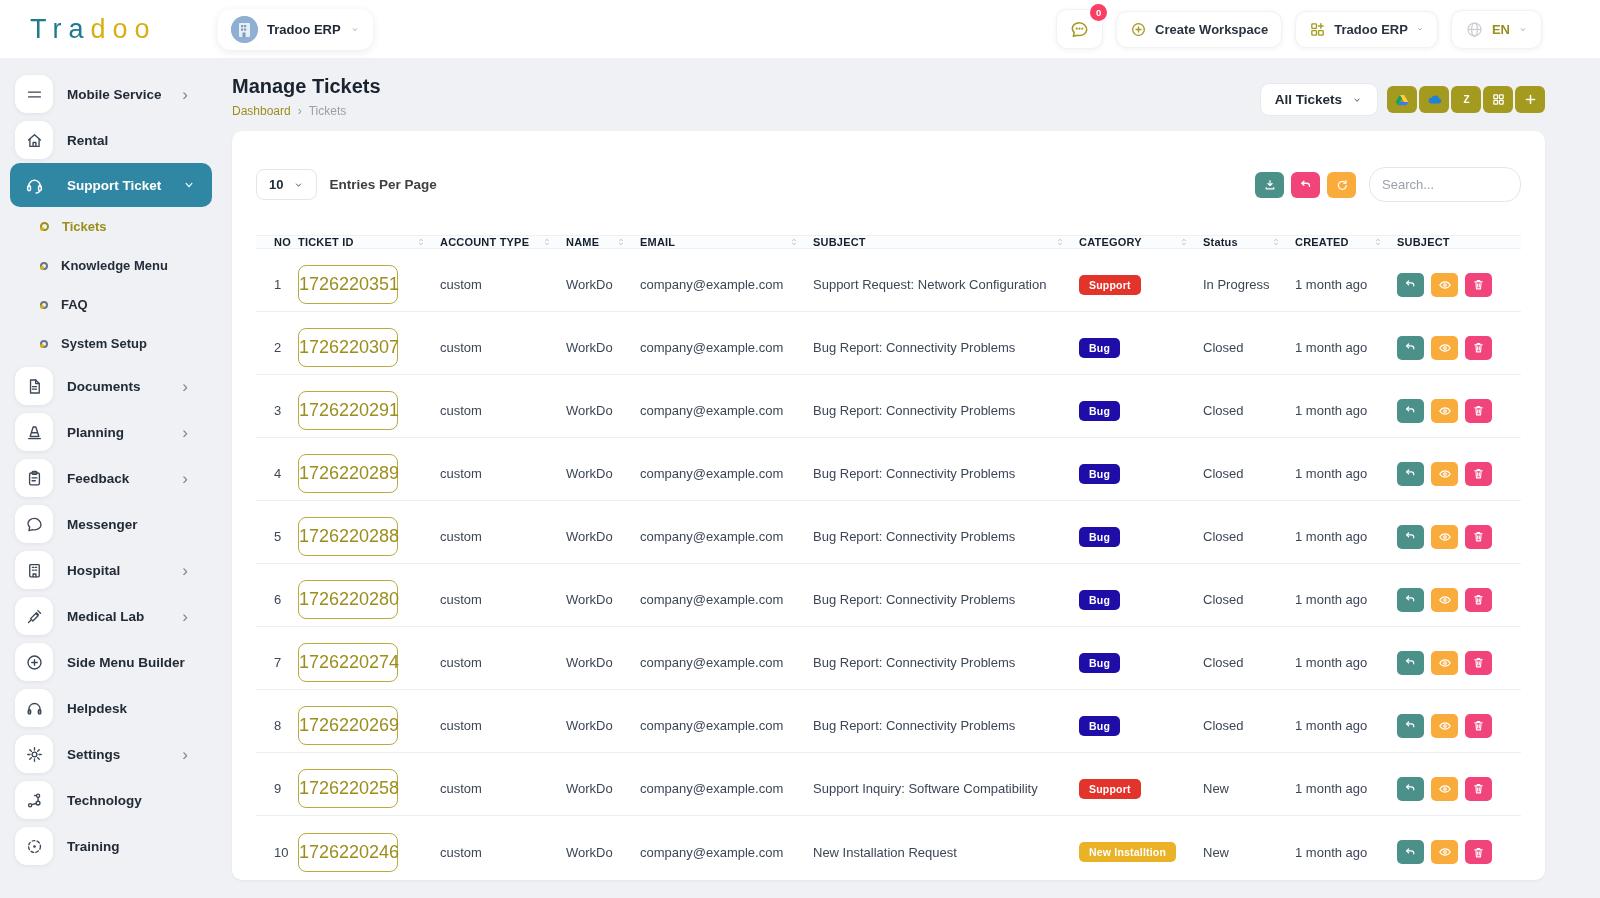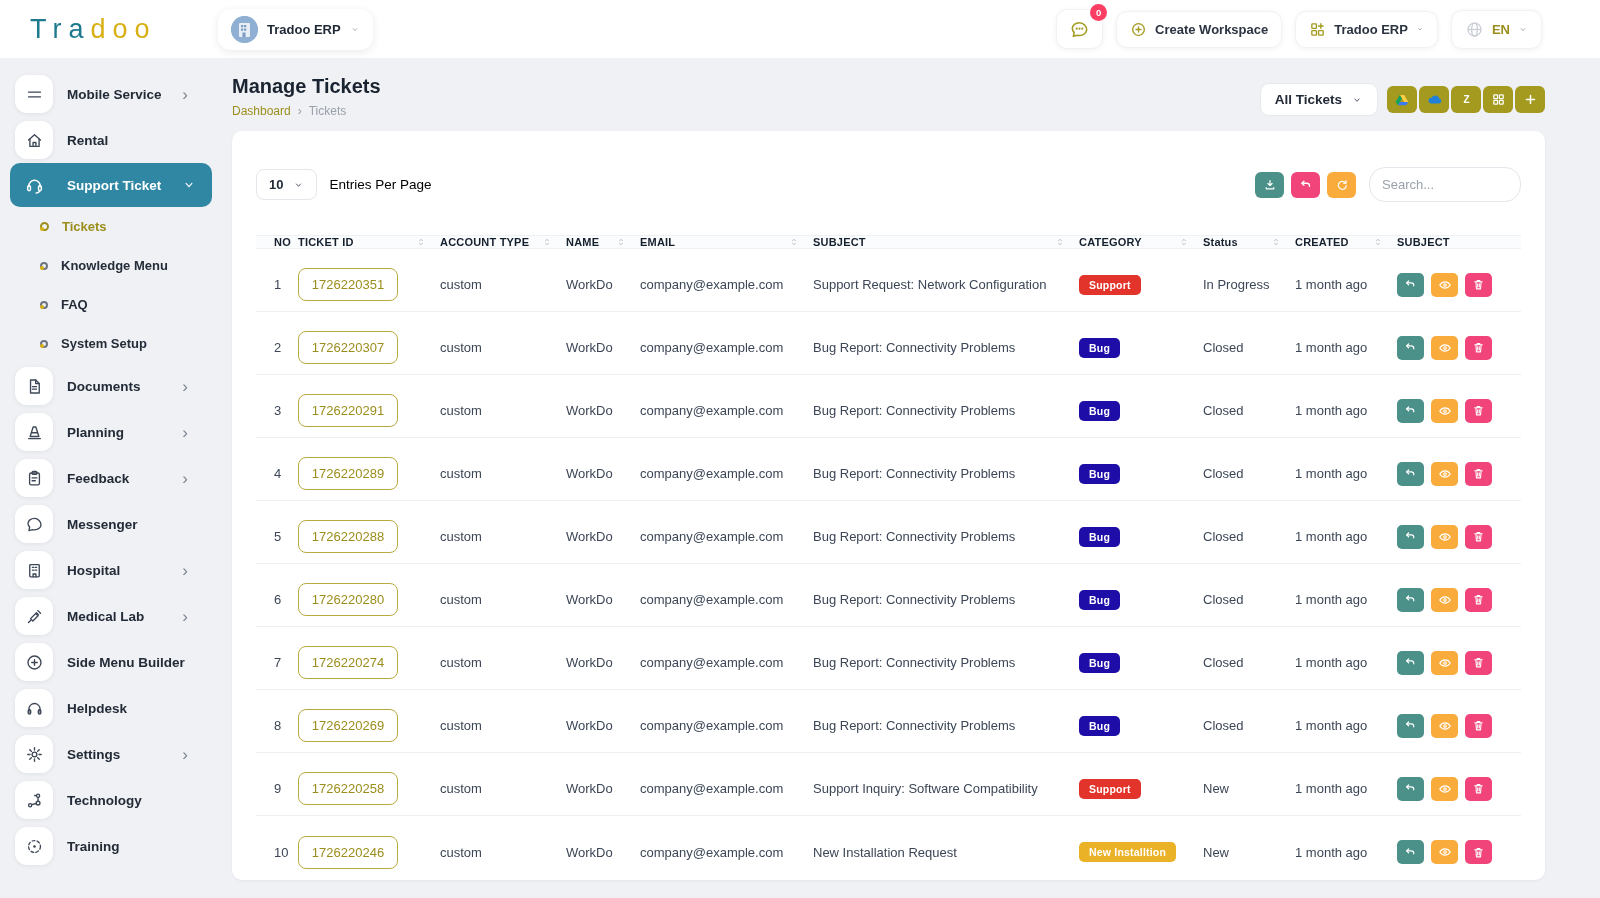--- a/index.html
+++ b/index.html
@@ -65,42 +65,42 @@
     font-size:13.5px; font-weight:700; color:#222b37; display:flex; align-items:center; gap:9px; cursor:pointer; }
   .int-btn { width:30px; height:27px; border-radius:6px; background:var(--accent-olive); display:flex;
     align-items:center; justify-content:center; color:#fff; cursor:pointer; margin-left:2px; }
 
   
   .card { background:#fff; border-radius:10px; box-shadow:0 1px 3px rgba(16,24,40,.05);
     flex:1; padding:36px 24px 14px; display:flex; flex-direction:column; overflow:hidden; }
   .controls { display:flex; align-items:center; margin-bottom:24px; }
   .entries-select { border:1px solid #e3e6ea; border-radius:8px; padding:7px 12px; display:flex;
     align-items:center; gap:10px; font-size:13px; font-weight:700; color:#222b37; cursor:pointer; }
-  .entries-label { margin-left:12px; font-size:13.5px; font-weight:400; color:#000000; }
+  .entries-label { margin-left:12px; font-size:13.5px; font-weight:700; color:#404040; }
   .ctrl-spacer { flex:1; }
   .sq-btn { width:29px; height:26px; border-radius:6px; display:flex; align-items:center;
     justify-content:center; color:#fff; cursor:pointer; margin-right:7px; }
   .search-input { width:152px; height:35px; border:1px solid #e3e6ea; border-radius:16px; padding:0 12px;
     font-size:13px; color:#2b3440; outline:none; margin-left:6px; font-family:inherit; }
   .search-input::placeholder { color:#9aa1ab; }
 
   
   .grid-row { display:grid; grid-template-columns:42px 142px 126px 74px 173px 266px 124px 92px 102px 1fr;
     align-items:center;margin-top:9px; }
   .thead { height:36px; background:#fbfcfd; border-top:1px solid #eef0f2; border-bottom:1px solid #eef0f2; }
   .th { font-size:11px; font-weight:700; color:#15202e; letter-spacing:.2px; display:flex;
     align-items:center; padding-right:14px; }
   .th .sort { margin-left:auto; color:#b7bdc6; }
   .th:first-child { padding-left:18px; }
   .tr { height:54px; border-bottom:1px solid #edeff2; font-size:13px; color:#3c4656; }
   .tr:last-child { border-bottom:none; }
   .td { padding-right:14px; }
   .td.no { padding-left:18px; }
   .ticket-pill { display:inline-block; width:100px; padding:8px 0; text-align:center;
-    border:1px solid #b9ab3e; border-radius:8px; color:var(--olive-text); font-size:13px; cursor:pointer; }
+    border:1px solid #b9ab3e; border-radius:8px; color:var(--olive-text); font-size:18px; cursor:pointer; }
   .badge { display:inline-block; padding:4px 10px; border-radius:5px; color:#fff; font-size:10.5px;
     font-weight:700; letter-spacing:.2px; }
   .actions { display:flex; gap:7px; }
   .act-btn { width:27px; height:24px; border-radius:5px; display:flex; align-items:center;
     justify-content:center; color:#fff; cursor:pointer; }
 
   
   .card-footer { margin-top:auto; display:flex; align-items:center; justify-content:space-between; padding:14px 0 6px; }
   .showing { font-size:11px; color:#2b3440; }
   .pagination { display:flex; border:1px solid #e8eaee; border-radius:9px; overflow:hidden;

